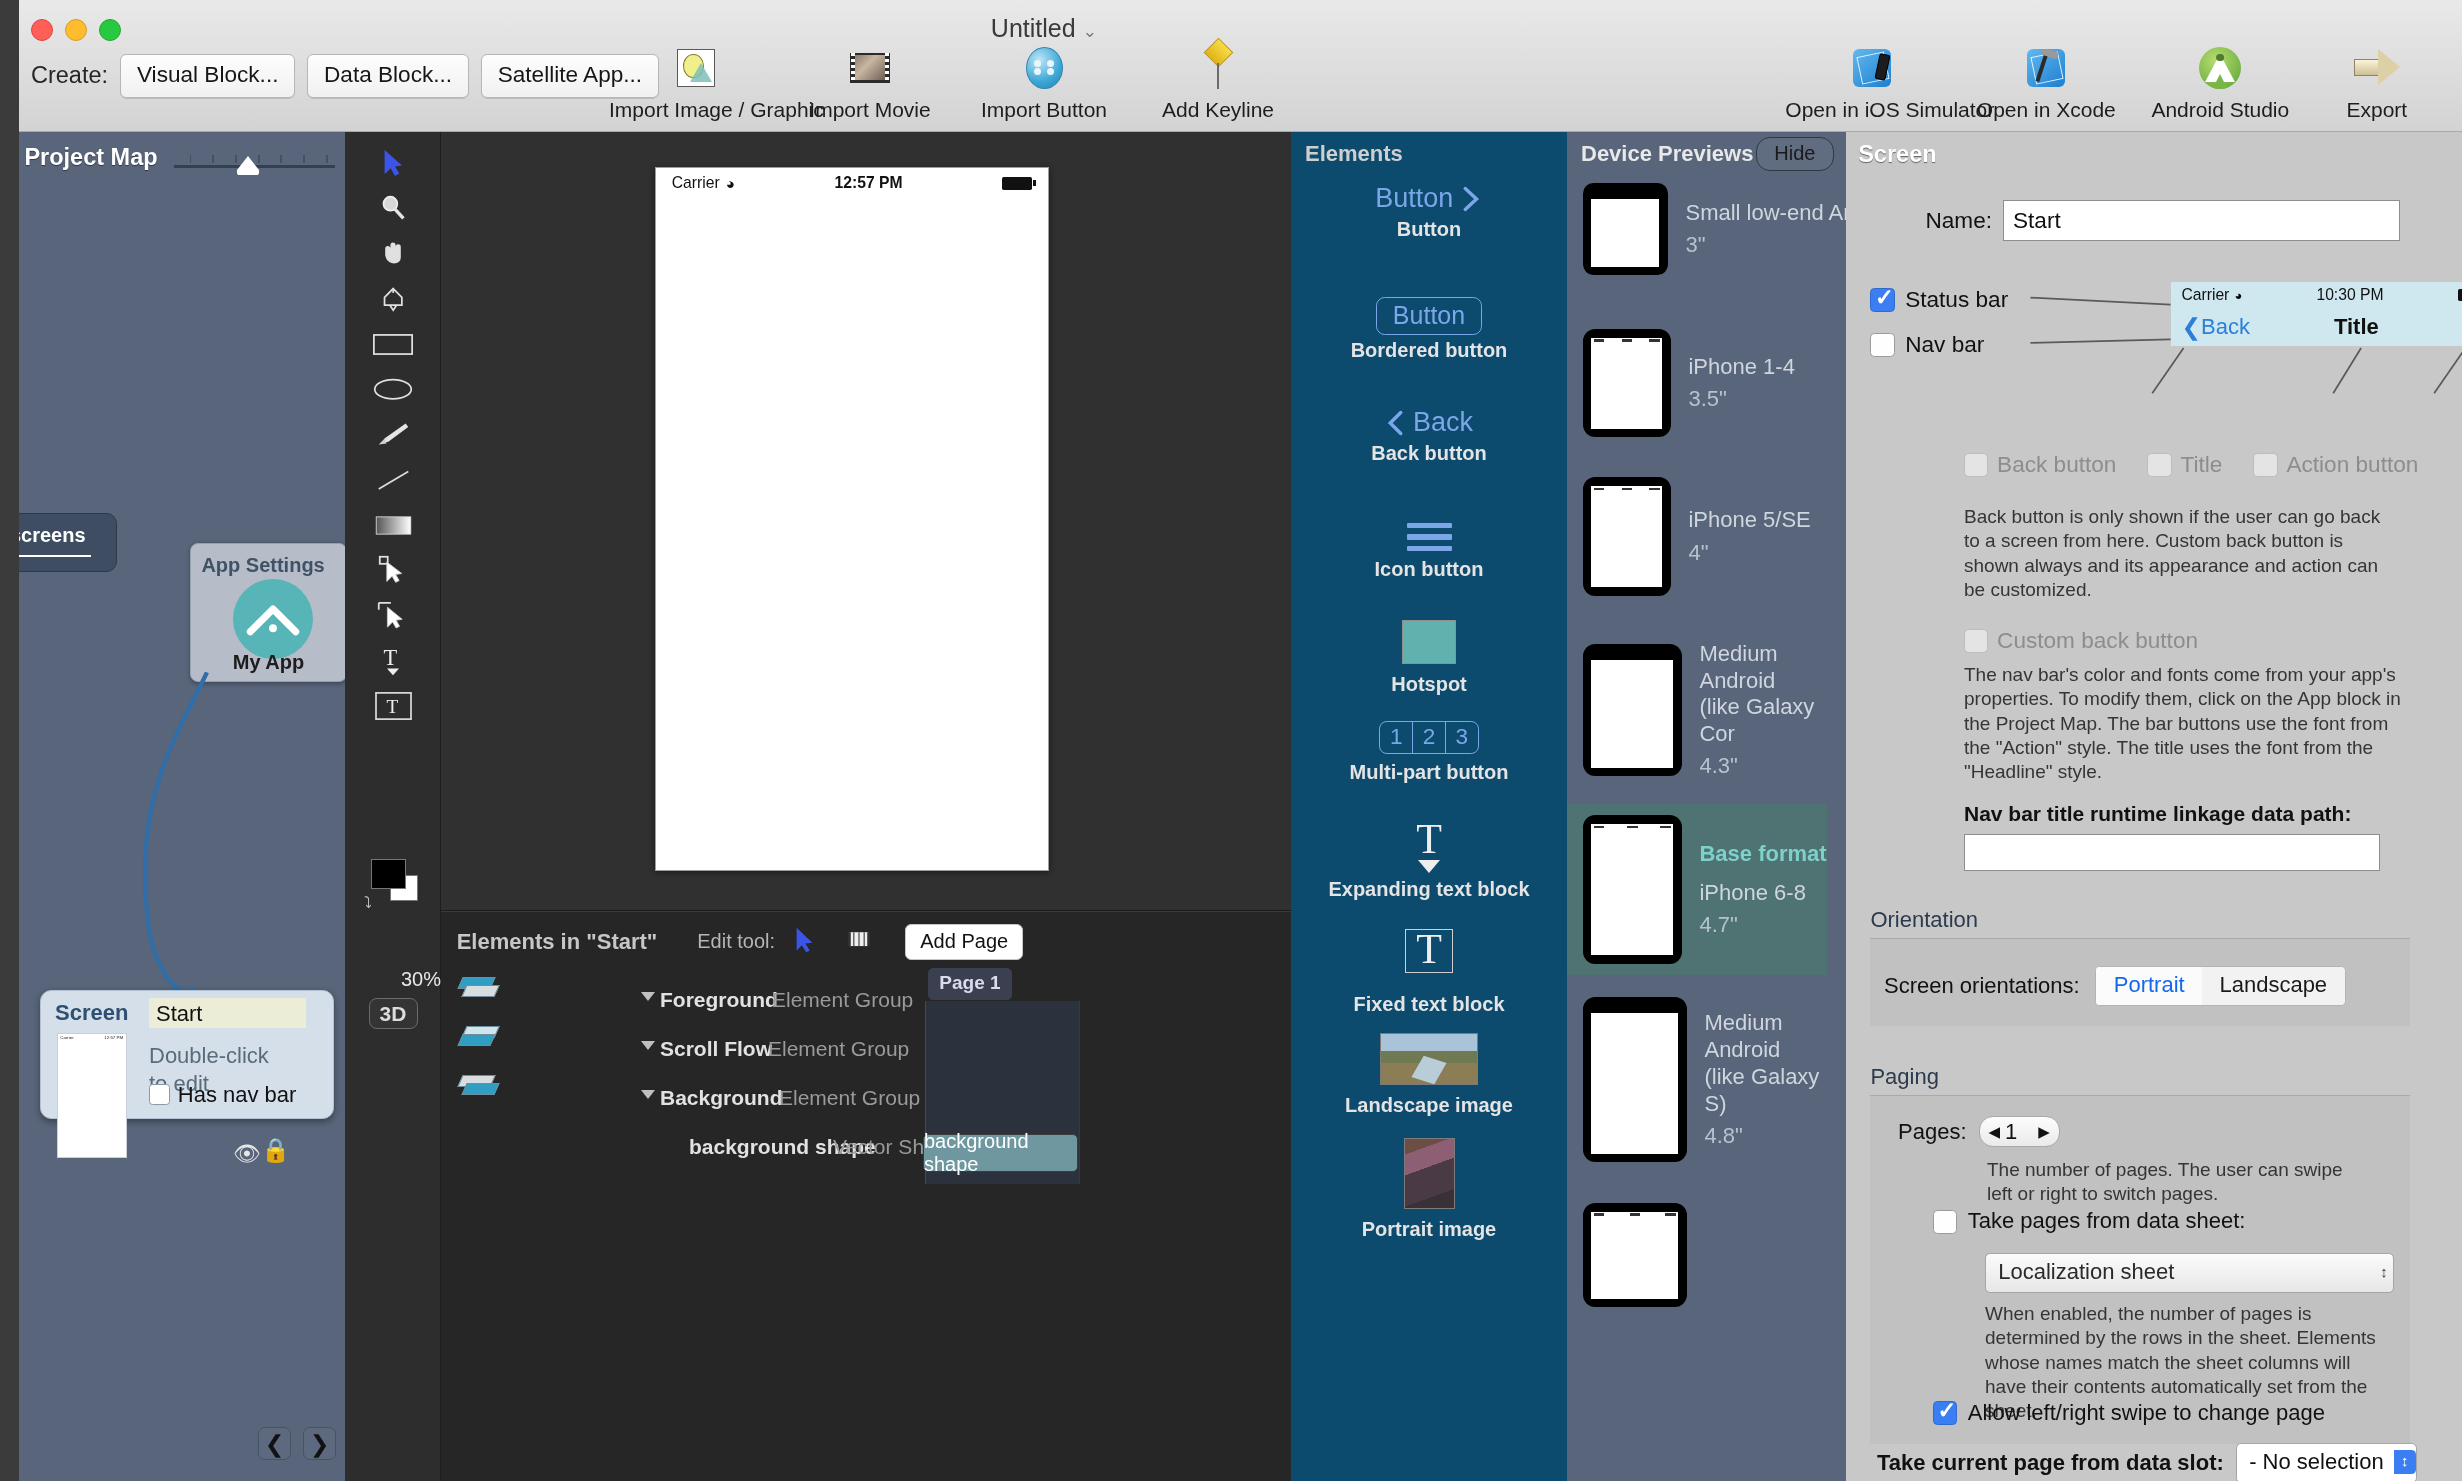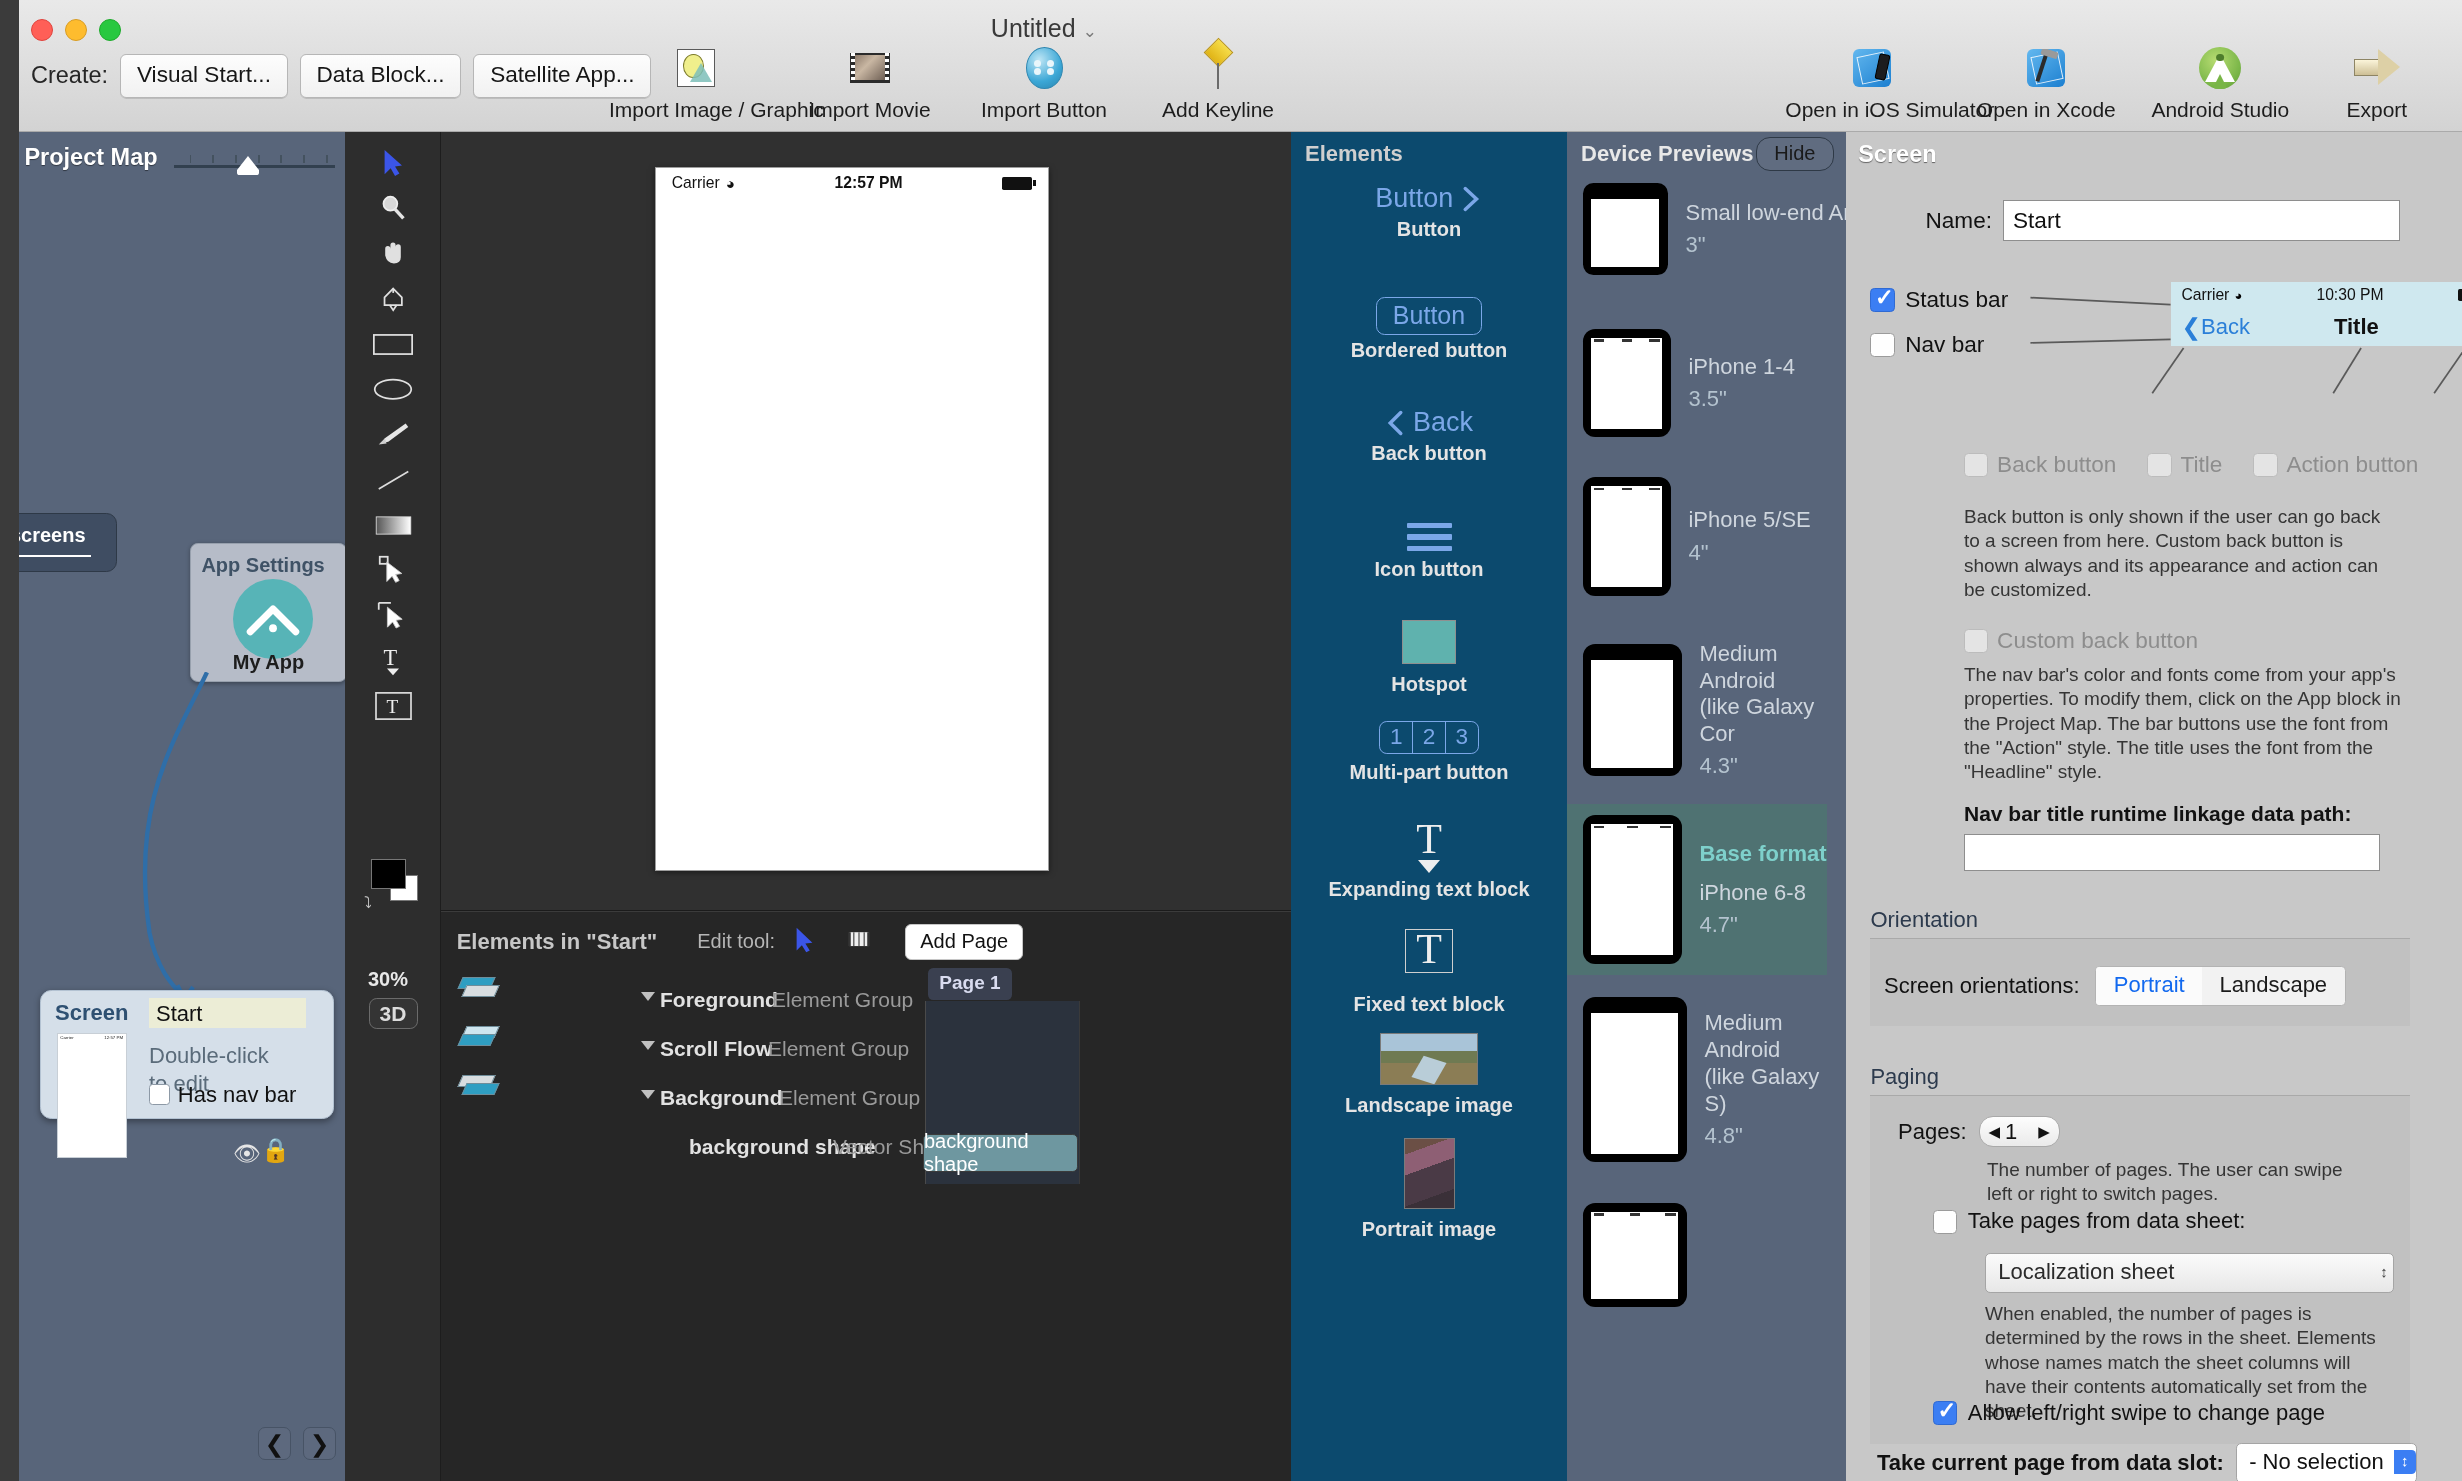--- a/index.html
+++ b/index.html
@@ -177,22 +177,22 @@
   .palette {
     position: absolute; left: 345px; top: 132px; width: 96px; height: 1350px;
     background: #2d2d2d; border-right: 0.9px solid #1d1d1d;
   }
   .tool { width: 96px; height: 44px; display:flex; align-items:center; justify-content:center; }
   .tool svg { display:block; }
   .pal-swatch { position: absolute; left: 26px; top: 727px; width: 49px; height: 45px; }
   .pal-swatch .fg { position:absolute; left:0; top:0; width:35px; height:30px; background:#000; border:0.9px solid #777; }
   .pal-swatch .bg { position:absolute; left:19px; top:15.7px; width:28px; height:26px; background:#fff; border:0.9px solid #777; }
   .pal-swatch .sw { position:absolute; left:-7px; bottom:-7.8px; font-size:15.7px; color:#ccc; }
-  .pal-zoom { position: absolute; left: 0; width: 96px; top: 836px; text-align:left;
-    font-size: 20px; font-weight: bold; color: #e8e8e8; padding-left: 23px; }
+  .pal-zoom { position: absolute; left: 0; width: 96px; top: 836px; text-align:right;
+    font-size: 20px; font-weight: normal; color: #e8e8e8; }
   .pal-3d { position: absolute; left: 23.5px; top: 866px; width: 49px; height: 31px;
     border: 0.9px solid #6b6b6b; border-radius: 7.8px; display:flex; align-items:center; justify-content:center;
     font-size: 21px; font-weight: bold; color: #dcdcdc; background:#343434; }
 
   
   .canvas {
     position: absolute; left: 441px; top: 132px; width: 851px; height: 779px;
     background: #303030; border-bottom: 0.9px solid #1b1b1b;
   }
   .phone-page {
@@ -368,21 +368,21 @@
       <div class="light yellow"></div>
       <div class="light green"></div>
     </div>
 
     <div class="win-title">
       <span>Untitled</span><span class="chev">⌄</span>
     </div>
 
     <div class="create-row">
       <span class="create-label">Create:</span>
-      <button class="tb-btn">Visual Start...</button>
+      <button class="tb-btn">Visual Block...</button>
       <button class="tb-btn">Data Block...</button>
       <button class="tb-btn">Satellite App...</button>
     </div>
 
     <div class="tb-tools">
       <div class="tb-tool">
         <div class="glyph">
             <div class="ic-img"></div>
           </div>
         <div class="cap">Import Image / Graphic</div>

